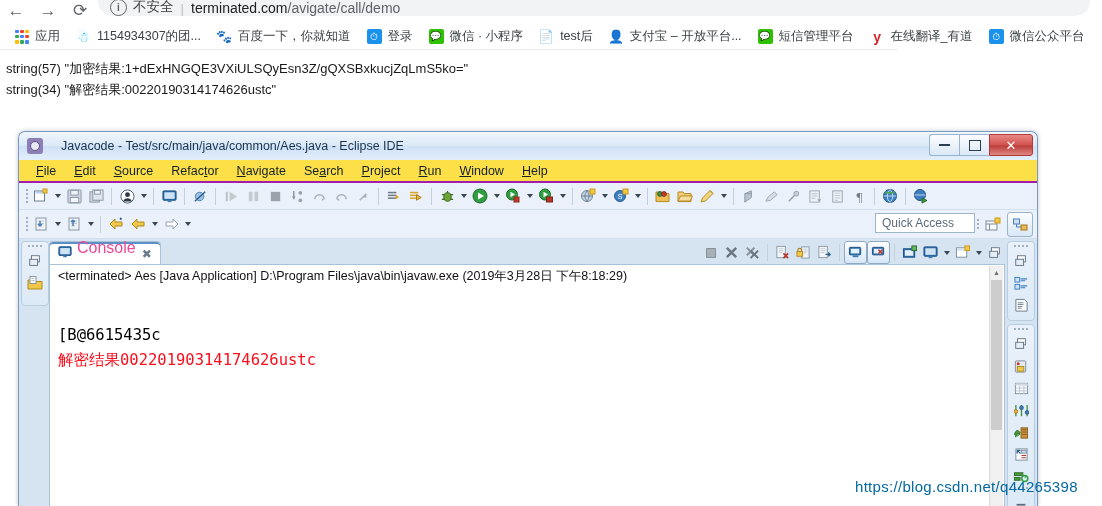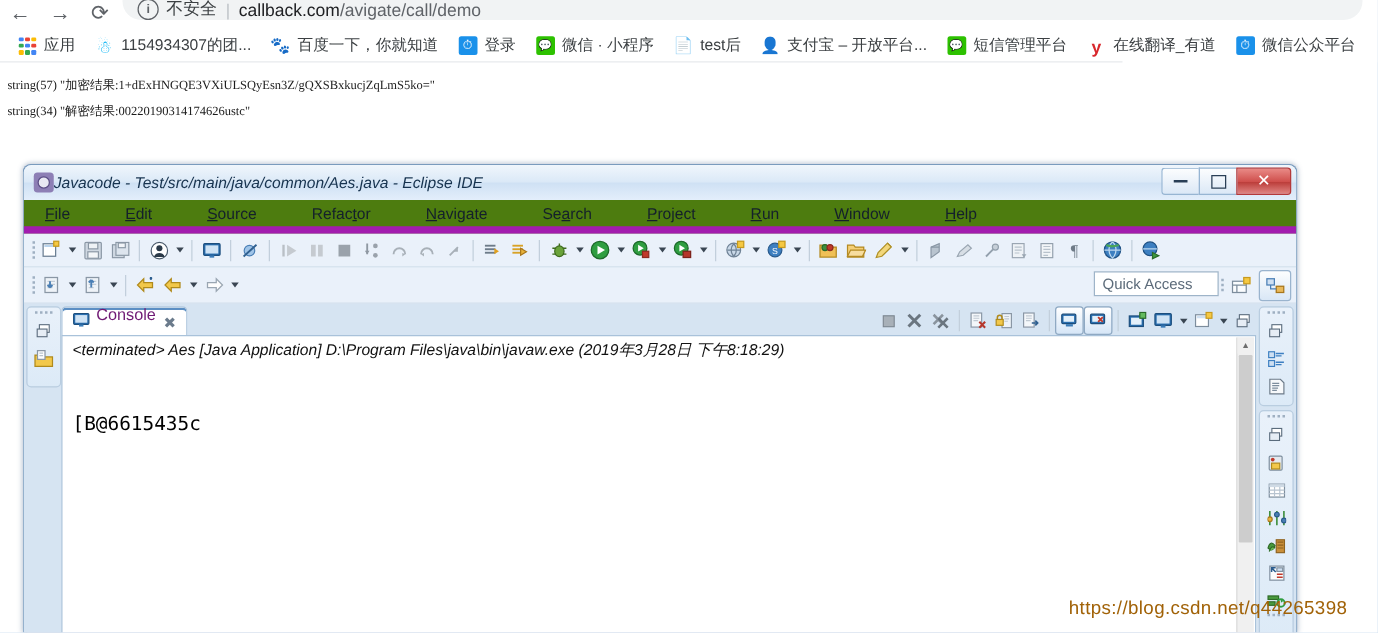--- a/index.html
+++ b/index.html
@@ -33,45 +33,45 @@
   .bm{display:flex;align-items:center;height:22px;padding:0 7px;margin-right:2px;border-radius:3px;
       white-space:nowrap;font-size:12.5px;color:#3c4043;}
   .bm .lbl{margin-left:6px;}
   .apps-grid{width:14px;height:14px;display:grid;grid-template-columns:repeat(3,1fr);grid-template-rows:repeat(3,1fr);gap:1.5px;}
   .apps-grid i{display:block;border-radius:1px;}
   .fav{width:15px;height:15px;border-radius:2px;display:flex;align-items:center;justify-content:center;
        font-size:10px;line-height:1;color:#fff;flex:0 0 auto;}
 
   
   .dump{position:absolute;left:6px;top:58px;width:1090px;}
-  .dump div{font-family:Liberation Serif, serif;font-size:10px;color:#1a1a1a;line-height:21px;white-space:nowrap;}
+  .dump div{font-family:Liberation Sans, sans-serif;font-size:13px;color:#1a1a1a;line-height:21px;white-space:nowrap;}
 
   
   .eclipse{position:absolute;left:18px;top:131px;width:1020px;height:375px;
            border:1px solid #7a9bbd;border-bottom:none;border-radius:7px 7px 0 0;
            background:#d6e4f2;box-sizing:border-box;overflow:hidden;
            box-shadow:0 0 4px rgba(60,90,130,.35);}
   .titlebar{position:relative;height:28px;
             background:linear-gradient(to bottom,#f0f6fc 0%,#dbe9f7 48%,#cfe1f4 52%,#e3eefb 100%);
             border-radius:6px 6px 0 0;display:flex;align-items:center;padding-left:8px;}
   .app-ic{width:16px;height:16px;border-radius:3px;background:#8d7fb5;position:relative;flex:0 0 auto;
           display:flex;align-items:center;justify-content:center;}
   .app-ic::after{content:"";width:8px;height:8px;border-radius:50%;background:#e8e8f2;border:1.5px solid #5c4f86;}
-  .title-txt{margin-left:0;font-size:12.5px;color:#17334f;white-space:nowrap;font-style:italic;}
+  .title-txt{margin-left:18px;font-size:12.5px;color:#17334f;white-space:nowrap;}
   .winbtns{position:absolute;right:4px;top:2px;display:flex;align-items:center;}
   .wb{width:29px;height:20px;border:1px solid #97b5d2;border-right:none;background:linear-gradient(to bottom,#fcfdfe,#dbe8f6);
       display:flex;align-items:center;justify-content:center;color:#2a3f56;font-size:11px;}
   .wb.first{border-radius:3px 0 0 3px;}
   .wb.close{border:1px solid #b4393a;border-radius:0 3px 3px 0;width:42px;
             background:linear-gradient(to bottom,#e98a86,#cf4f4c 52%,#bb3c39 53%,#e08683);color:#fff;font-size:13px;font-weight:bold;}
   .wb .mini{width:11px;height:2px;background:#2a3f56;}
   .wb .maxi{width:10px;height:9px;border:1.6px solid #2a3f56;}
 
-  .menubar{height:21px;background:#4d7c0f;display:flex;align-items:center;padding-left:8px;
-           border-bottom:6px solid #a21caf;gap:26px;}
+  .menubar{height:21px;background:#fde047;display:flex;align-items:center;padding-left:8px;
+           border-bottom:2px solid #a21caf;}
   .menu{font-size:12.5px;color:#14202b;padding:0 9px;white-space:nowrap;}
   .menu u{text-decoration:underline;}
 
   .toolbar{position:relative;background:#eaf1fa;border-bottom:1px solid #d2dfec;
            display:flex;align-items:center;padding-left:4px;}
   .tb1{height:26px;}
   .tb2{height:28px;}
   .tbi{width:22px;height:22px;display:flex;align-items:center;justify-content:center;flex:0 0 auto;position:relative;}
   .tbi svg{display:block;}
   .arrow{width:11px;height:22px;display:flex;align-items:center;justify-content:center;flex:0 0 auto;}
@@ -97,55 +97,55 @@
 
   .rightbar{position:absolute;right:2px;top:2px;width:28px;height:288px;display:flex;flex-direction:column;gap:3px;}
   .railgrp{background:linear-gradient(to bottom,#e9f1fa,#dceaf7);border:1px solid #b9cde0;border-radius:4px;
            display:flex;flex-direction:column;align-items:center;padding:3px 0 4px;}
 
   .consolepanel{position:absolute;left:30px;top:2px;right:32px;bottom:0;}
   .tabrow{height:23px;position:relative;}
   .ctab{position:absolute;left:0;top:0;height:23px;background:#fff;border:1px solid #a9c2da;border-bottom:none;
         border-radius:4px 4px 0 0;display:flex;align-items:center;padding:0 8px;
         box-shadow:inset 0 2px 0 #5c8fc4;}
-  .ctab .t{font-size:13px;color:#701a75;margin:0 6px 12px 5px;}
+  .ctab .t{font-size:16px;color:#ec4899;margin:0 6px 12px 5px;}
   .closex{color:#6b7b8c;font-size:12px;}
   .tabtools{position:absolute;right:0;top:0;height:23px;display:flex;align-items:center;}
   .tt{width:21px;height:21px;display:flex;align-items:center;justify-content:center;}
   .tt.sel{border:1px solid #8fa9c3;border-radius:3px;background:linear-gradient(to bottom,#ffffff,#d6e6f7);}
 
   .conarea{position:absolute;left:0;top:23px;right:0;bottom:0;background:#fff;border:1px solid #a9c2da;box-sizing:border-box;}
-  .conhead{font-size:12.5px;color:#111;padding:3px 0 2px 8px;white-space:nowrap;font-style:italic;}
+  .conhead{font-size:12.5px;color:#111;padding:3px 0 2px 8px;white-space:nowrap;}
   .conout{padding:4px 0 0 8px;}
   .conout div{font-family:"DejaVu Sans Mono","Liberation Mono",monospace;font-size:15.5px;line-height:25px;white-space:nowrap;}
   .black{color:#000;margin-top:32px;}
   .red{color:#fc0d1b;}
   .scrollbar{position:absolute;right:1px;top:1px;bottom:1px;width:13px;background:#f0f0f0;border-left:1px solid #dcdcdc;}
   .sb-up,.sb-dn{height:13px;display:flex;align-items:center;justify-content:center;color:#6d6d6d;font-size:7px;background:#f0f0f0;}
   .sb-thumb{position:absolute;left:1px;right:1px;top:14px;height:150px;background:#cdcdcd;border-radius:1px;}
 
-  .watermark{position:absolute;left:855px;top:478px;font-size:15px;color:#a16207;letter-spacing:.3px;white-space:nowrap;}
+  .watermark{position:absolute;left:855px;top:478px;font-size:15px;color:#0369a1;letter-spacing:.3px;white-space:nowrap;}
 </style>
 </head>
 <body>
 
 <div class="root">
 
   <div class="browser">
     <div class="omnibar-row">
       <div class="nav-btns">
         <div class="nav-ic">←</div>
         <div class="nav-ic">→</div>
         <div class="nav-ic">⟳</div>
       </div>
       <div class="omnibox">
         <div class="shield">i</div>
         <span class="unsafe">不安全</span>
         <span class="sep">|</span>
-        <span class="url-main">callback.com</span>
+        <span class="url-main">terminated.com</span>
         <span class="url-path">/avigate/call/demo</span>
       </div>
     </div>
 
     <div class="bookmarks">
       <div class="bm">
         <span class="apps-grid">
           <i style="background:#4285f4"></i>
             <i style="background:#ea4335"></i>
             <i style="background:#fbbc05"></i>
@@ -668,20 +668,21 @@
                   <rect x="2" y="6" width="9" height="7" fill="#e6edf5" stroke="#5a6b7c"></rect>
                 </svg>
             </span>
           </div>
         </div>
 
         <div class="conarea">
           <div class="conhead">&lt;terminated&gt; Aes [Java Application] D:\Program Files\java\bin\javaw.exe (2019年3月28日 下午8:18:29)</div>
           <div class="conout">
             <div class="black">[B@6615435c</div>
+            <div class="red">解密结果00220190314174626ustc</div>
           </div>
           <div class="scrollbar">
             <div class="sb-up">▲</div>
             <div class="sb-thumb"></div>
           </div>
         </div>
       </div>
 
       <div class="rightbar">
         <div class="railgrp">

